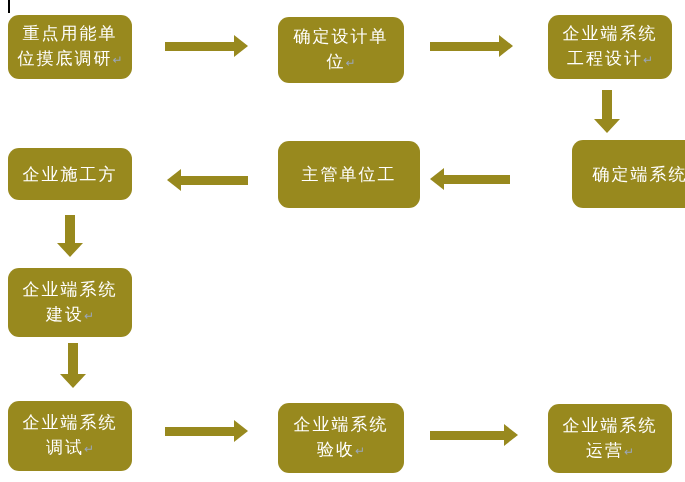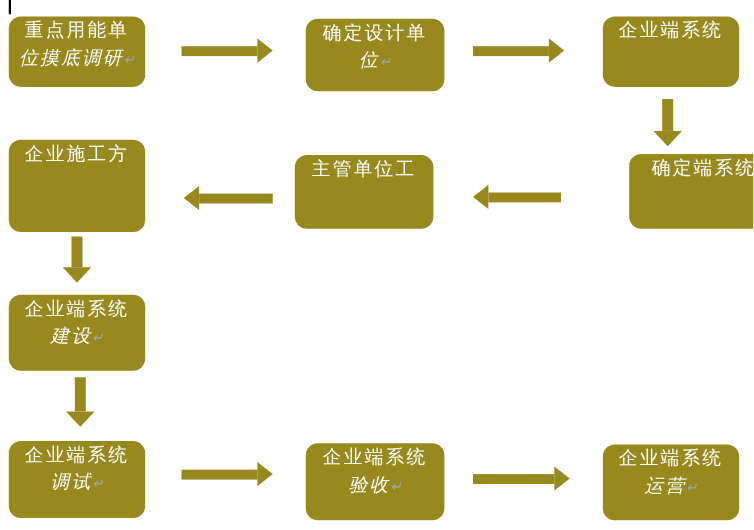--- a/index.html
+++ b/index.html
@@ -12,26 +12,26 @@
   .cursor {
     position:absolute; left:8px; top:0; width:2px; height:13px;
     background:var(--cursor,#000000);
   }
   .node {
     position:absolute;
     background:var(--node-fill,#98891E);
     border-radius:11px;
     color:var(--node-text,#FFFFFF);
     display:flex; flex-direction:column;
-    align-items:center; 
+    align-items:center; justify-content:center;
     text-align:center;
     font-size:17px; line-height:25px; letter-spacing:2px;
     box-sizing:border-box;
   }
-  .node .l2 { white-space:nowrap;font-style:italic; }
+  .node .l2 { white-space:nowrap; }
   .ret {
     font-size:12px; letter-spacing:0;
     color:var(--return-mark,#9BA7BB);
     vertical-align:baseline;
   }
   .arrow { position:absolute; display:flex; align-items:center; }
   .arrow.v { flex-direction:column; align-items:center; }
   .shaft-h { height:9px; background:var(--node-fill,#98891E); }
   .shaft-v { width:10px;  background:var(--node-fill,#98891E); }
   .head-right {
@@ -62,31 +62,32 @@
     <div class="l2"><span>位摸底调研</span><span class="ret">↵</span></div>
   </div>
 
   <div class="node" style="left:278px;top:17px;width:126px;height:66px">
     <div class="l1">确定设计单</div>
     <div class="l2"><span>位</span><span class="ret">↵</span></div>
   </div>
 
   <div class="node" style="left:548px;top:15px;width:124px;height:64px">
     <div class="l1">企业端系统</div>
+    <div class="l2"><span>工程设计</span><span class="ret">↵</span></div>
   </div>
 
   <div class="node" style="left:572px;top:140px;width:136px;height:68px">
     <div class="l1">确定端系统</div>
   </div>
 
-  <div class="node" style="left:268px;top:141px;width:126px;height:67px">
+  <div class="node" style="left:278px;top:141px;width:142px;height:67px">
     <div class="l1">主管单位工</div>
   </div>
 
-  <div class="node" style="left:8px;top:127px;width:124px;height:84px">
+  <div class="node" style="left:8px;top:148px;width:124px;height:52px">
     <div class="l1">企业施工方</div>
   </div>
 
   <div class="node" style="left:8px;top:268px;width:124px;height:69px">
     <div class="l1">企业端系统</div>
     <div class="l2"><span>建设</span><span class="ret">↵</span></div>
   </div>
 
   <div class="node" style="left:8px;top:401px;width:124px;height:70px">
     <div class="l1">企业端系统</div>

